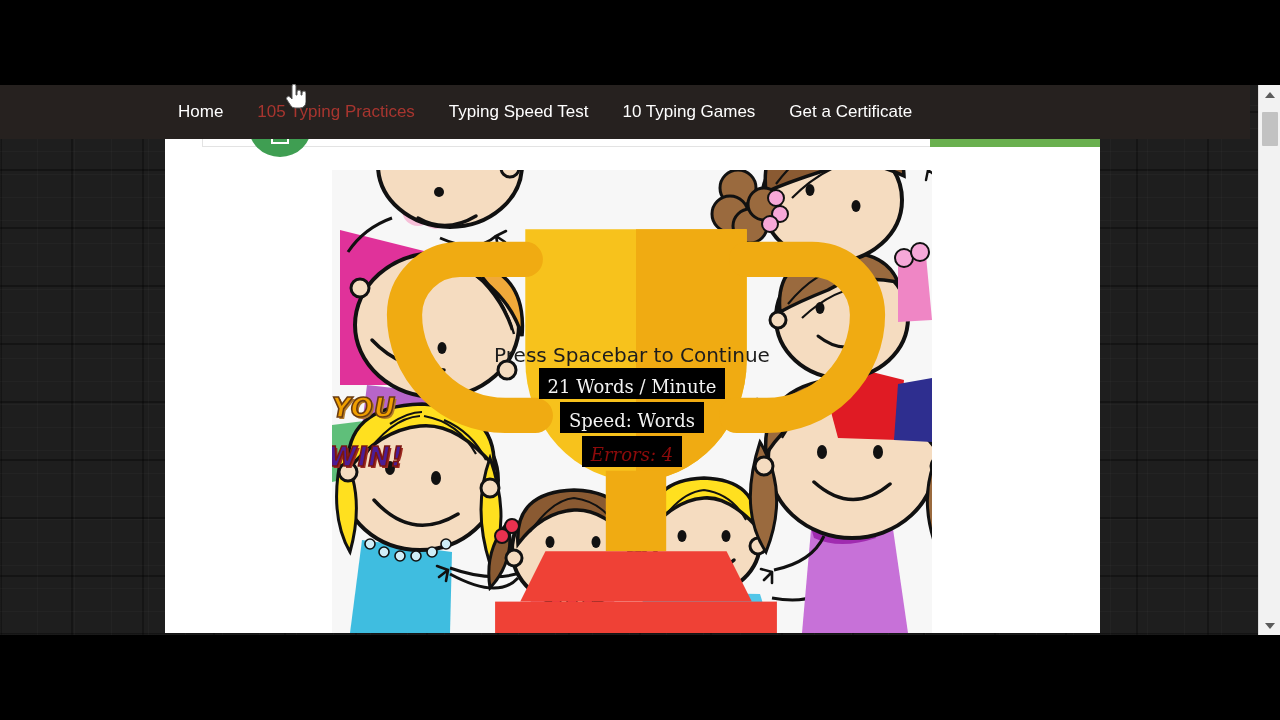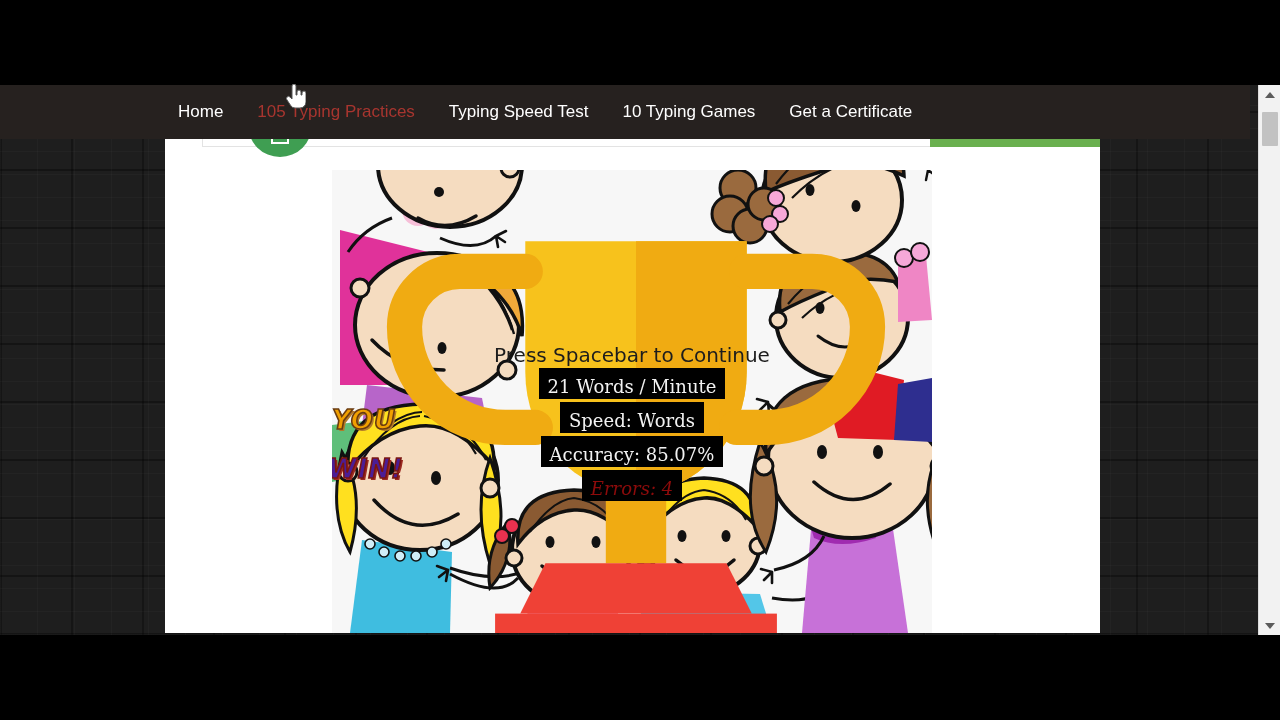--- a/index.html
+++ b/index.html
@@ -70,21 +70,21 @@
     width: 600px; height: 463px;
     background: #f7f7f7;
     overflow: hidden;
   }
   #illustration svg { display: block; width: 600px; height: 463px; }
 
   
   .ol { position: absolute; left: 0; width: 600px; text-align: center; }
 
   #win-row {
-    position: absolute; left: 0; top: 41px; width: 600px;
+    position: absolute; left: 0; top: 29px; width: 600px;
     display: flex; align-items: center; justify-content: center; gap: 8px;
   }
   #you-win-word { position: relative; width: 72px; height: 80px; }
   #you-win-word .yw {
     position: absolute; left: 0; width: 72px; text-align: center;
     font-family: "DejaVu Sans", sans-serif;
     font-weight: bold; font-style: italic;
     letter-spacing: 1px;
   }
   #you-word { top: 2px; font-size: 26px; color: #f0a000; -webkit-text-stroke: 1.6px #6a3b10; text-shadow: 2px 2px 0 #b37b2a; }
@@ -374,21 +374,20 @@
         </div>
       </div>
 
       <div class="ol" id="prompt-block">
         <div class="prompt-line">Press Spacebar to Continue</div>
       </div>
 
       <div class="ol" id="stats-block">
         <div><span class="stat">21 Words / Minute</span></div>
         <div><span class="stat">Speed: Words</span></div>
-        <div><span class="stat">Accuracy: 85.07%</span></div>
         <div><span class="stat errors">Errors: 4</span></div>
       </div>
 
     </div>
   </div>
 
   <nav id="navbar">
     <div id="navlinks">
       <a class="navlink">Home</a>
       <a class="navlink active">105 Typing Practices</a>

